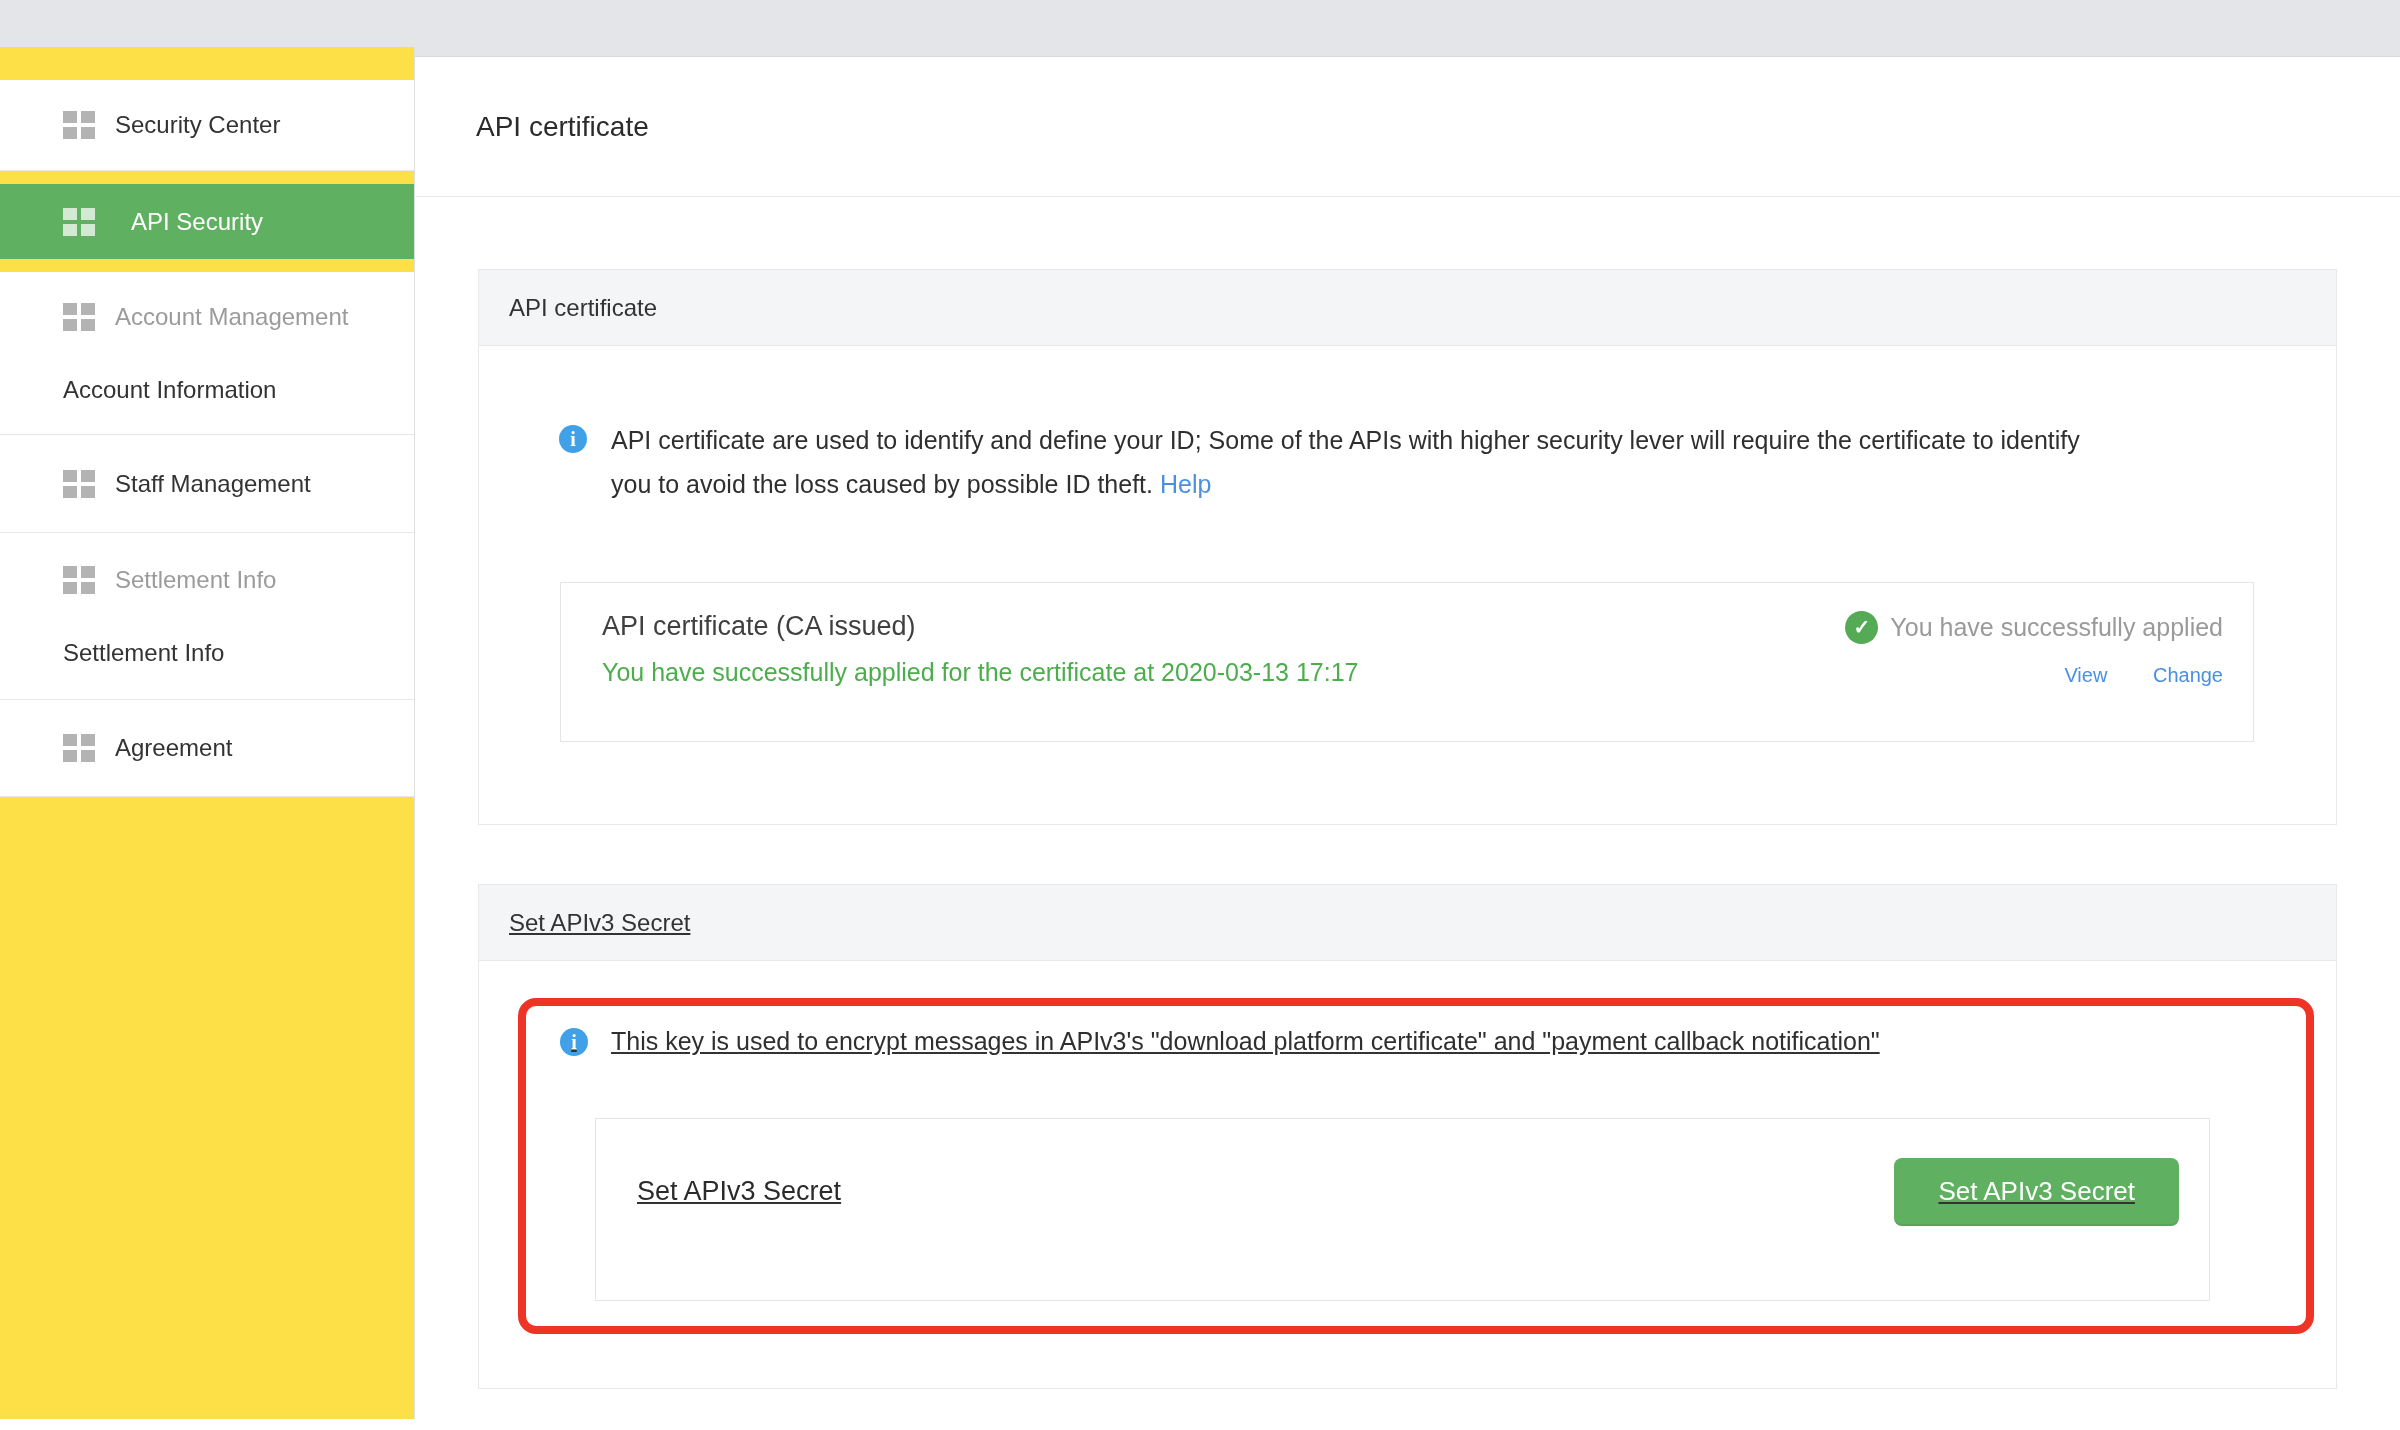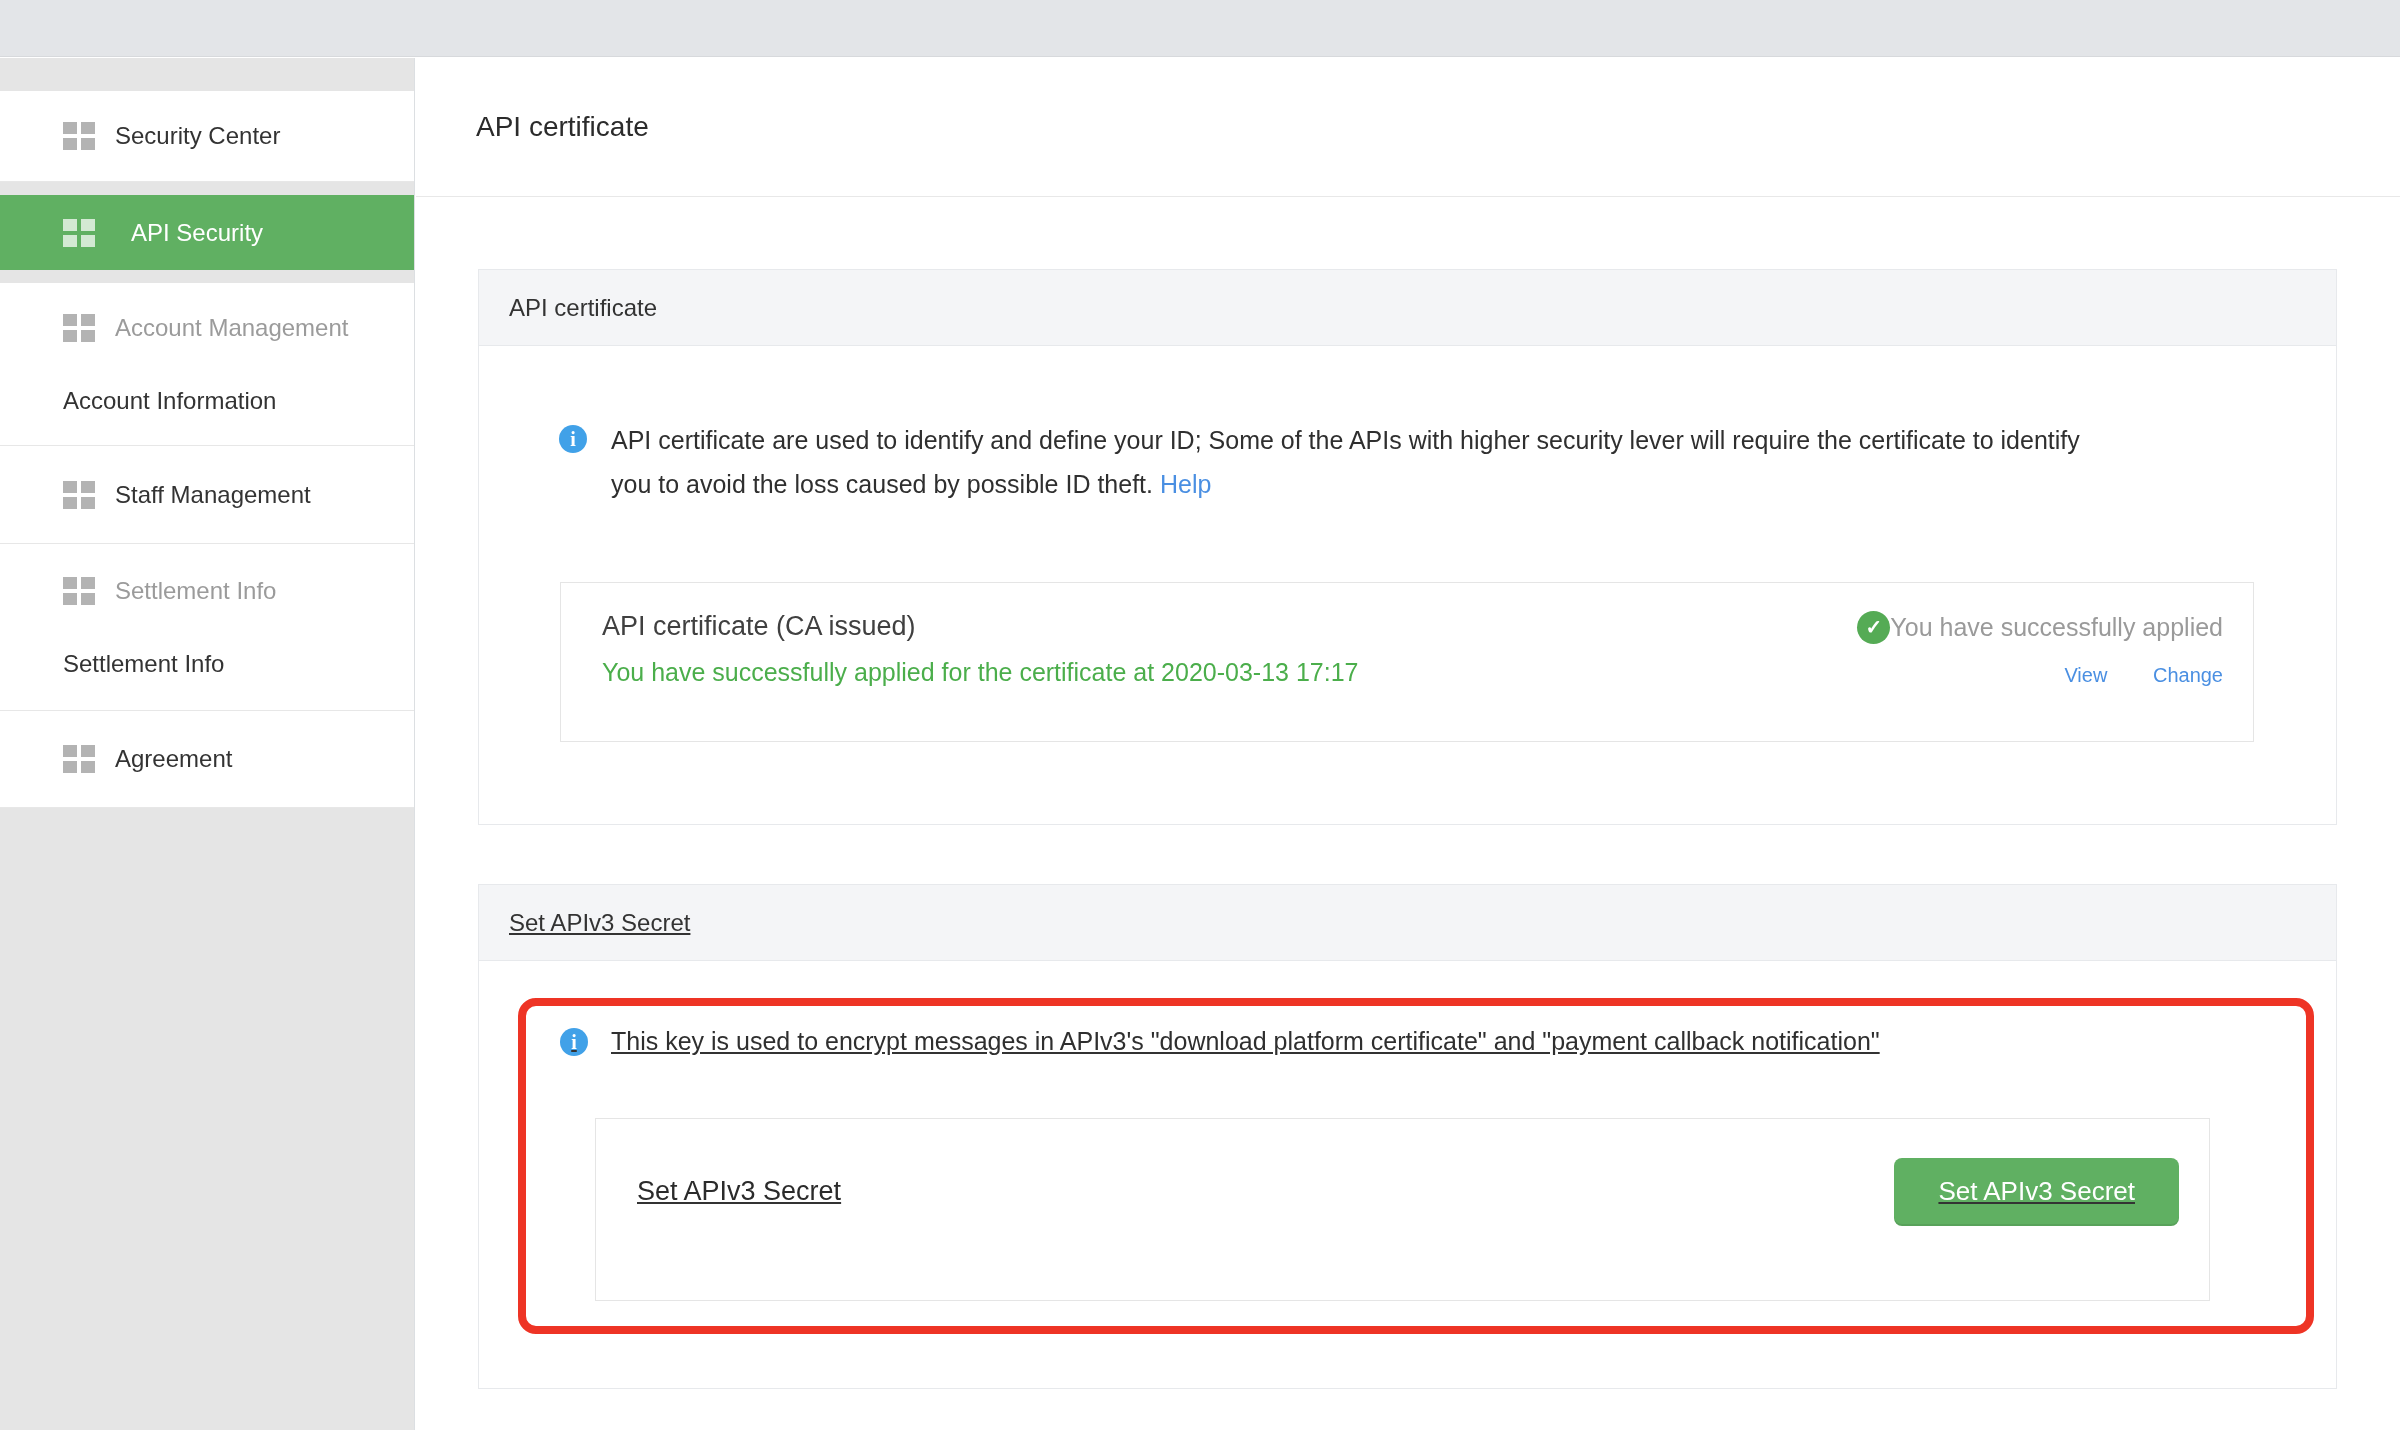--- a/index.html
+++ b/index.html
@@ -8,22 +8,22 @@
   .stage { position:relative; width:2400px; height:1430px; background:#ffffff; overflow:hidden; }
 
   
   .topbar {
     position:absolute; top:0; left:0; width:2400px; height:57px;
     background:#e3e5e8; border-bottom:1px solid #d7d9dc;
   }
 
   
   .sidebar {
-    position:absolute; top:58px; left:0; width:415px; height:1372px;
-    background:#e5e5e5; border-right:1px solid #dcdfe2;
+    position:absolute; top:47px; left:0; width:415px; height:1372px;
+    background:#fde047; border-right:1px solid #dcdfe2;
   }
   .side-menu { margin-top:33px; }
   .side-card { border-bottom:1px solid #e7e7e7; background:#fff; }
   .side-card.pad-sm { padding:8px 0; }
   .side-card.pad-md { padding:10px 0; }
   .side-item {
     display:flex; align-items:center; height:73px;
     padding-left:63px; font-size:24px; color:#333; cursor:pointer;
   }
   .side-item.h90 { height:90px; }
@@ -70,21 +70,21 @@
     display:flex; justify-content:space-between; padding:26px 30px 0 41px;
   }
   .cert-title { font-size:27px; line-height:34px; color:#404040; }
   .cert-sub { margin-top:14px; font-size:25px; line-height:30px; color:#4bae4b; }
   .cert-right { display:flex; flex-direction:column; align-items:flex-end; }
   .status-row { display:flex; align-items:center; margin-top:2px; }
   .check-icon {
     width:33px; height:33px; border-radius:50%; background:#55ab55; flex:0 0 auto;
     color:#fff; text-align:center; line-height:33px; font-size:20px; font-weight:bold;
   }
-  .status-text { margin-left:0; font-size:25px; color:#9a9a9a; }
+  .status-text { margin-left:12px; font-size:25px; color:#9a9a9a; }
   .links-row { margin-top:20px; font-size:20px; }
   .links-row .link + .link { margin-left:40px; }
 
   .red-box {
     margin:37px 22px 54px 39px; height:336px;
     border:8px solid #ee3425; border-radius:18px;
     padding:21px 44px 0 34px;
   }
   .red-box .info-row2 { display:flex; align-items:center; }
   .red-box .info-icon { margin-top:0; }

